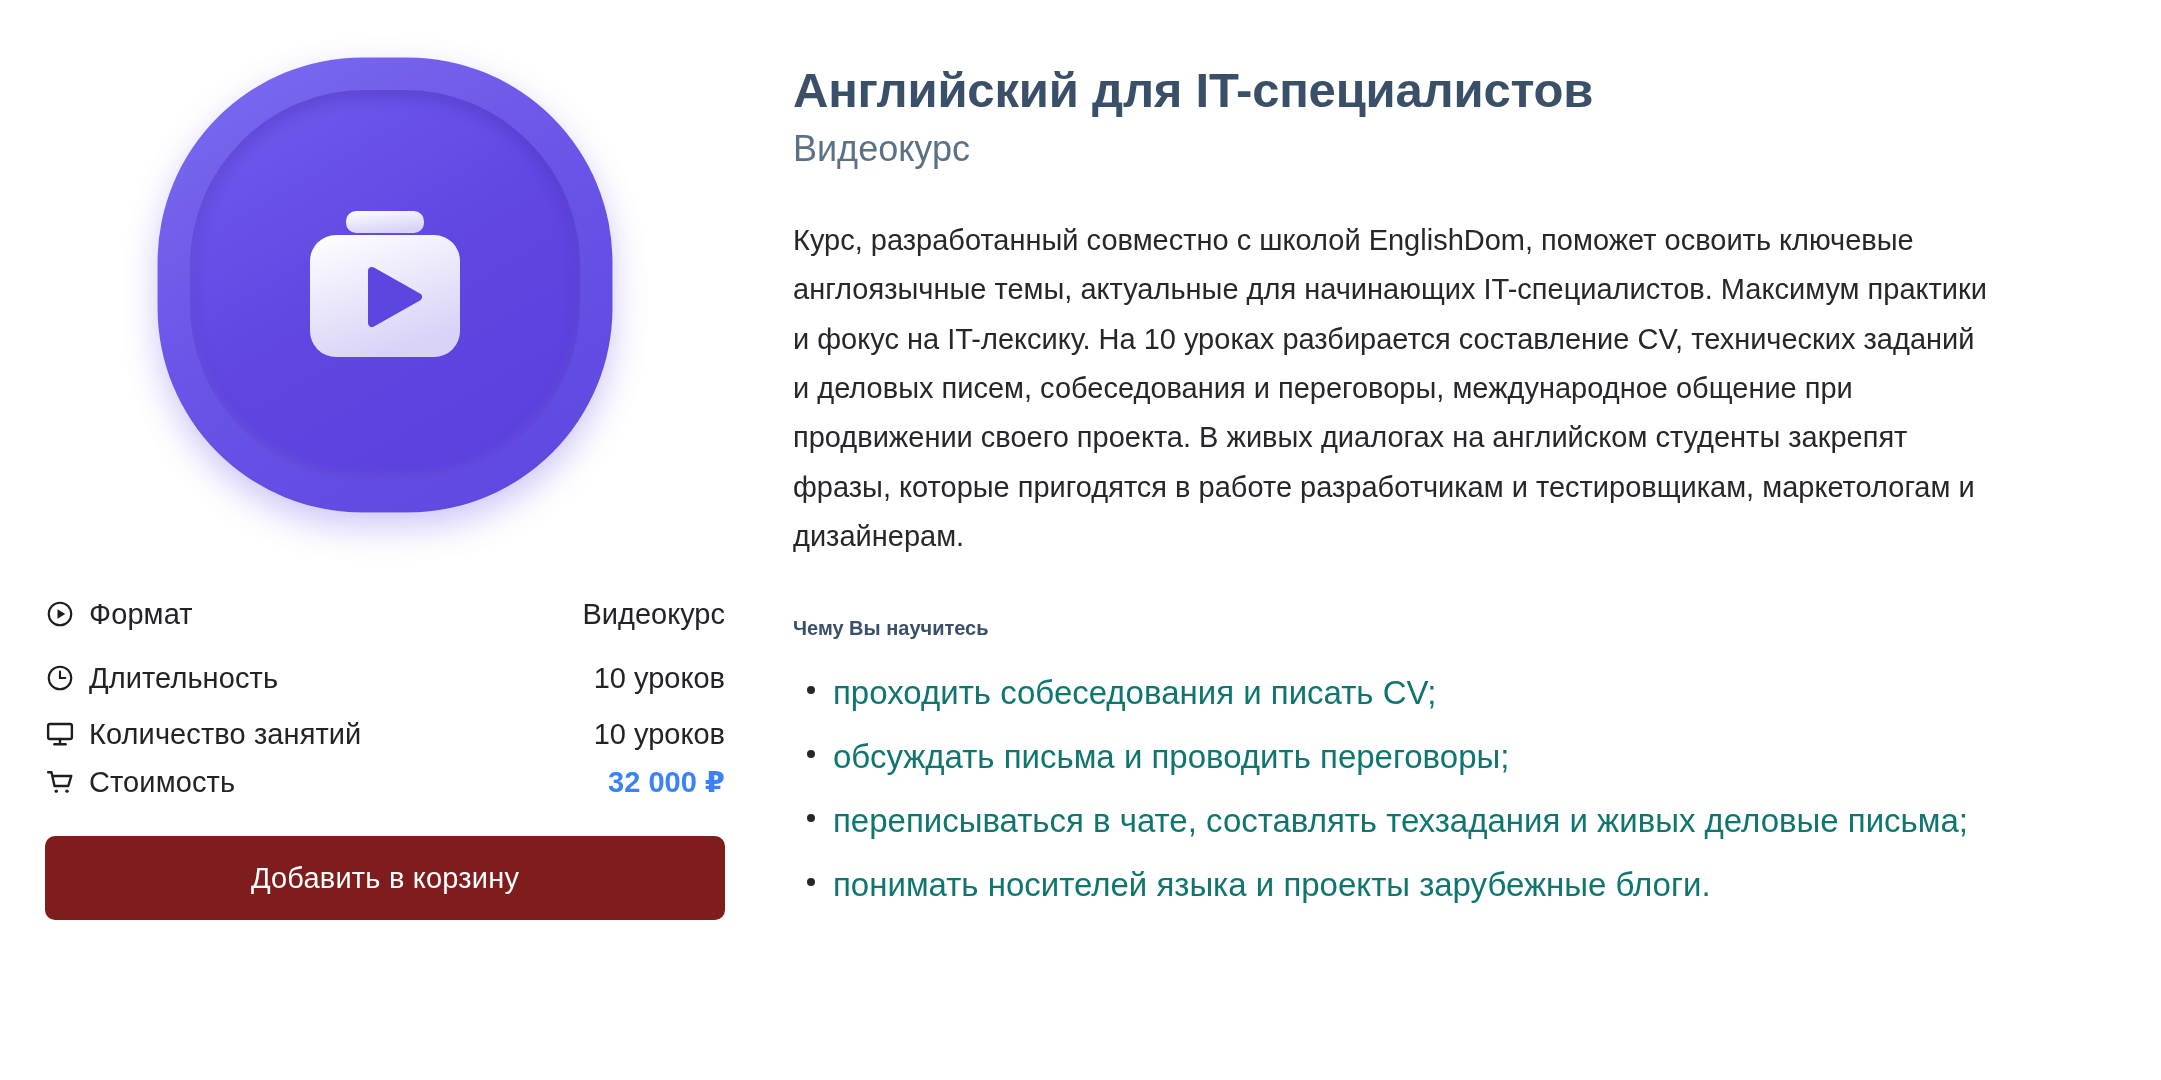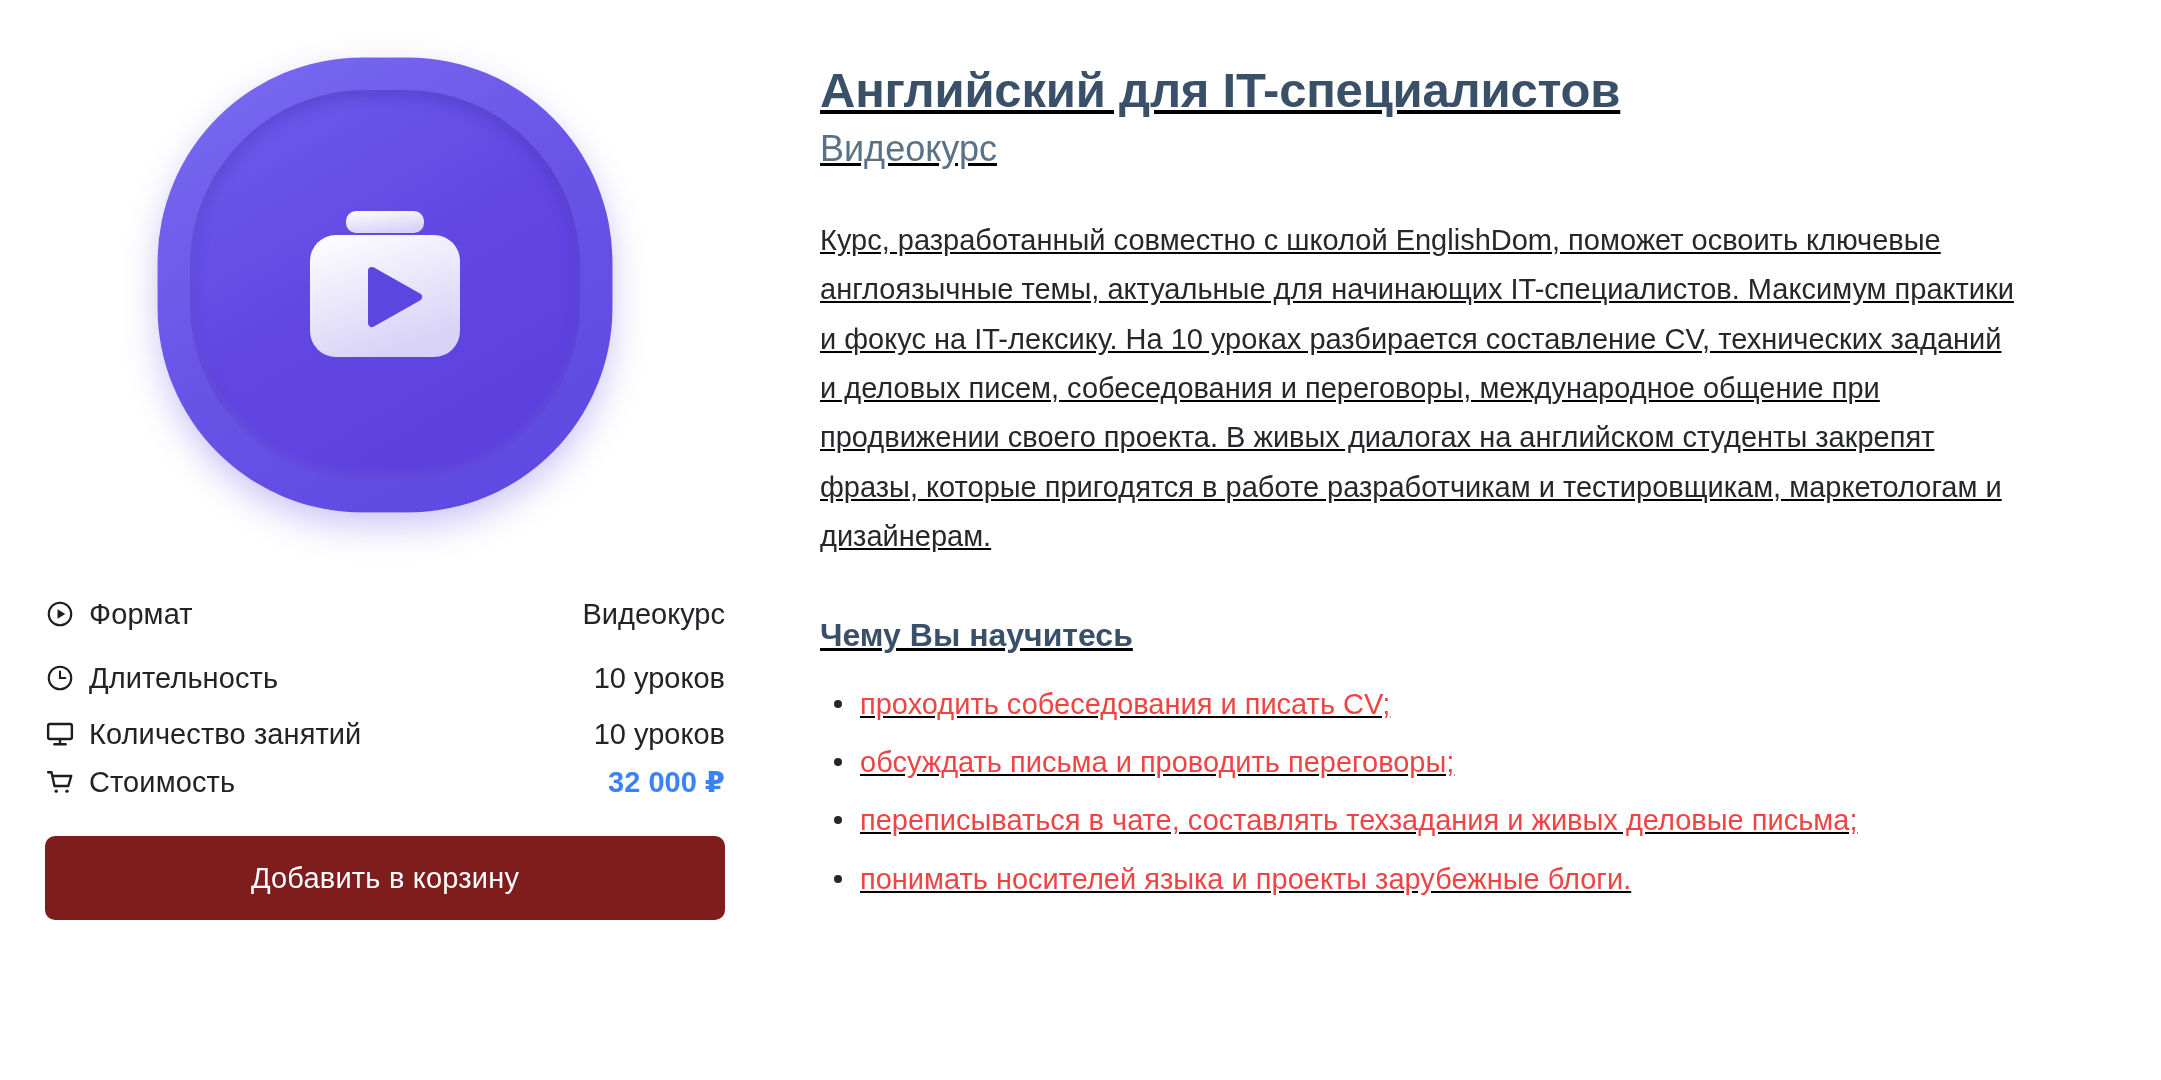--- a/index.html
+++ b/index.html
@@ -123,24 +123,23 @@
     letter-spacing: 0.2px;
     cursor: pointer;
     display: flex;
     align-items: center;
     justify-content: center;
   }
 
   
   .right-col {
     position: absolute;
-    left: 820px;
+    left: 793px;
     top: 62px;
     width: 1270px;
-    text-decoration: underline;
   }
 
   .course-title {
     font-size: 49px;
     font-weight: 700;
     color: #3a5068;
     line-height: 1.16;
     margin: 0;
     letter-spacing: -0.2px;
   }
@@ -155,35 +154,35 @@
   .course-desc {
     margin: 46px 0 0 0;
     font-size: 29px;
     line-height: 1.70;
     color: #26272b;
     max-width: 1200px;
   }
 
   .learn-heading {
     margin: 56px 0 0 0;
-    font-size: 32px;
+    font-size: 20px;
     font-weight: 700;
     color: #3a5068;
   }
 
   .learn-list {
     margin: 30px 0 0 0;
     padding: 0 0 0 40px;
     list-style: none;
   }
   .learn-list li {
     position: relative;
-    font-size: 29px;
+    font-size: 33px;
     line-height: 1.42;
-    color: #ef4444;
+    color: #0f766e;
     padding: 0 0 17px 0;
   }
   .learn-list li::before {
     content: "";
     position: absolute;
     left: -26px;
     top: 16px;
     width: 8px;
     height: 8px;
     border-radius: 50%;

